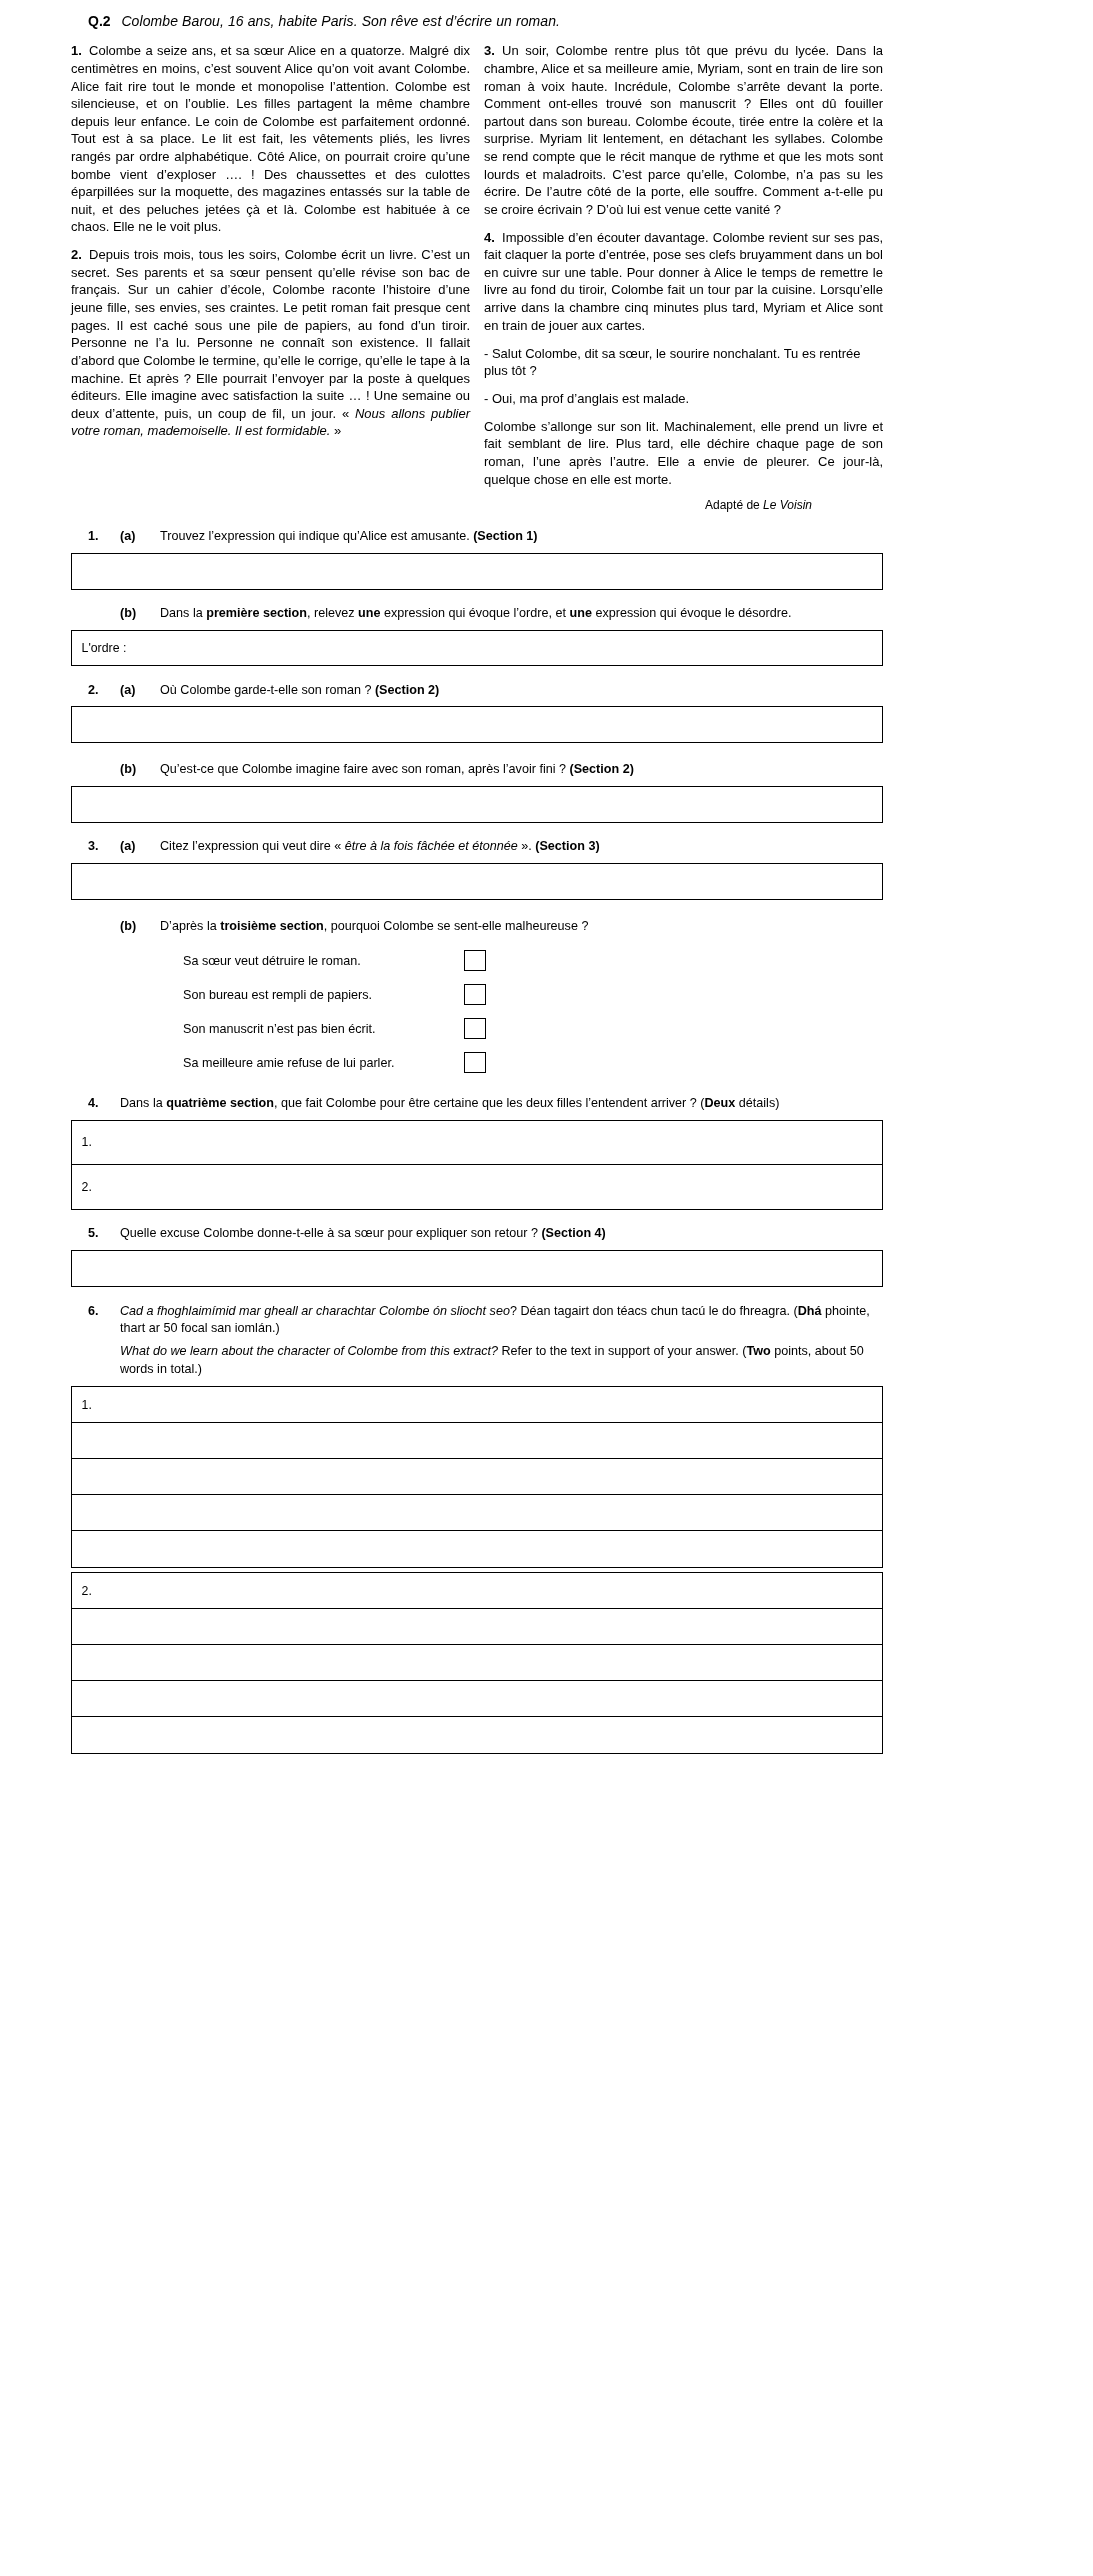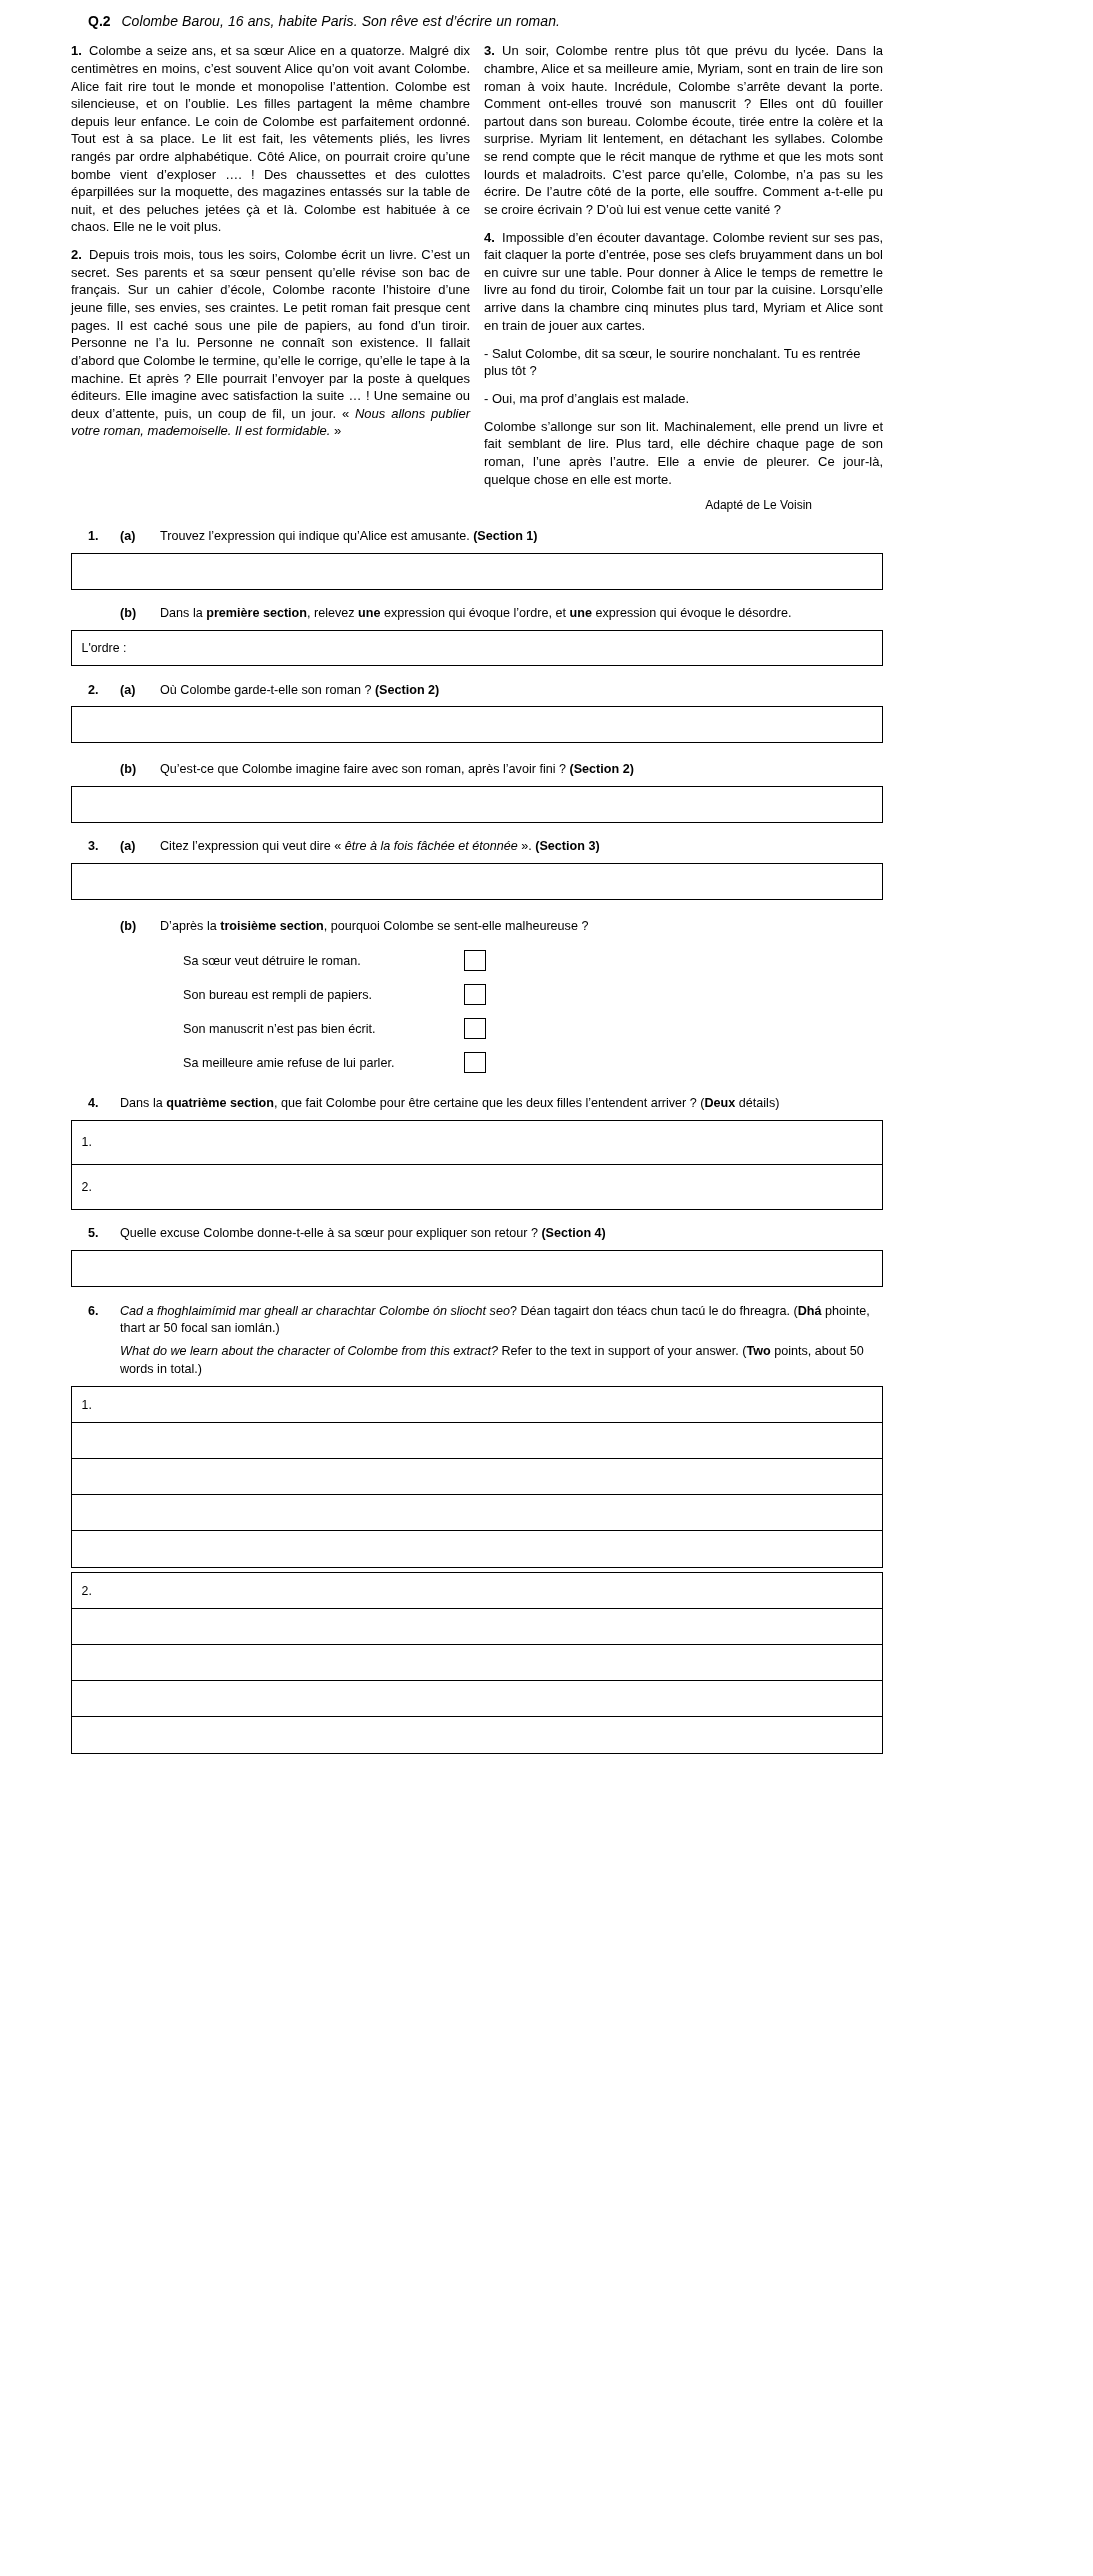--- a/index.html
+++ b/index.html
@@ -67,21 +67,21 @@
     text-align: left;
   }
 
   
   .attrib {
     text-align: right;
     font-size: 12px;
     line-height: 1.35;
     margin: 8.4px 71px 0 0;
   }
-  .attrib .italic { }
+  .attrib .italic { font-style: italic; }
 
   
   .qblock { margin-top: 15.6px; }
   .qrow {
     display: flex;
     align-items: baseline;
     font-size: 12.6px;
     line-height: 1.38;
   }
   .qrow .num {

